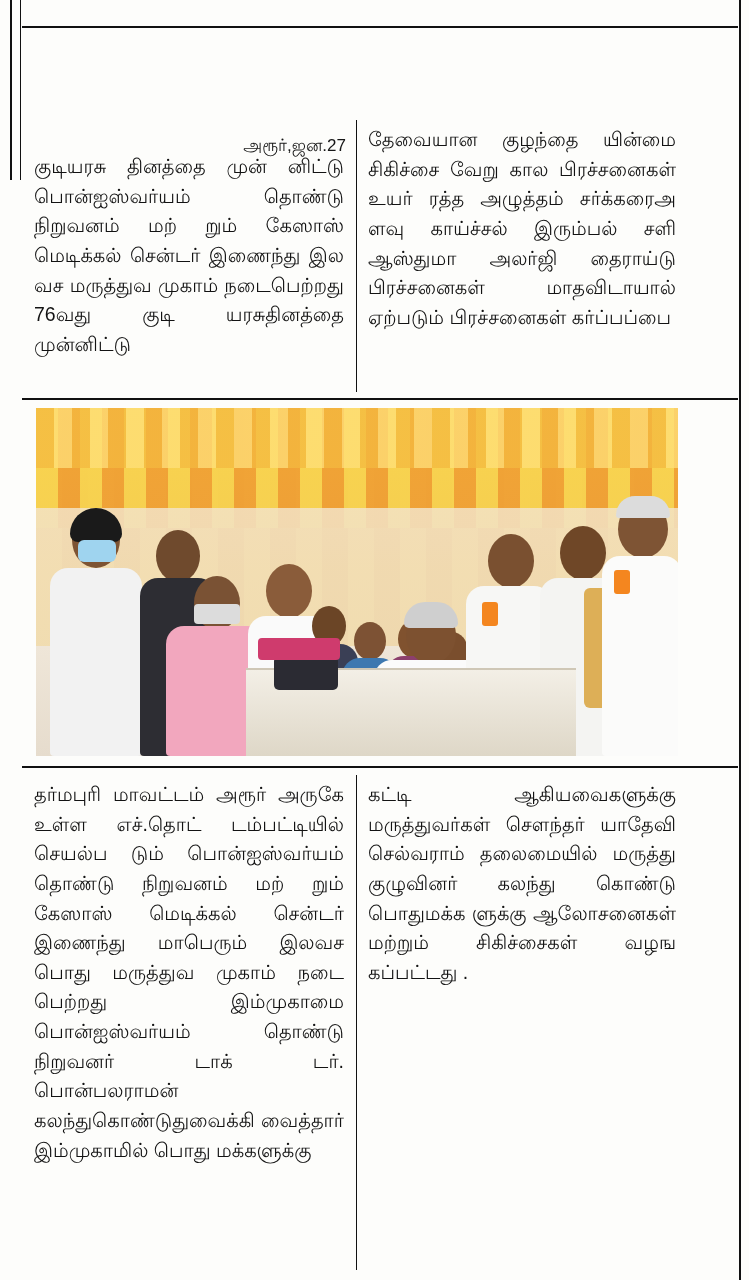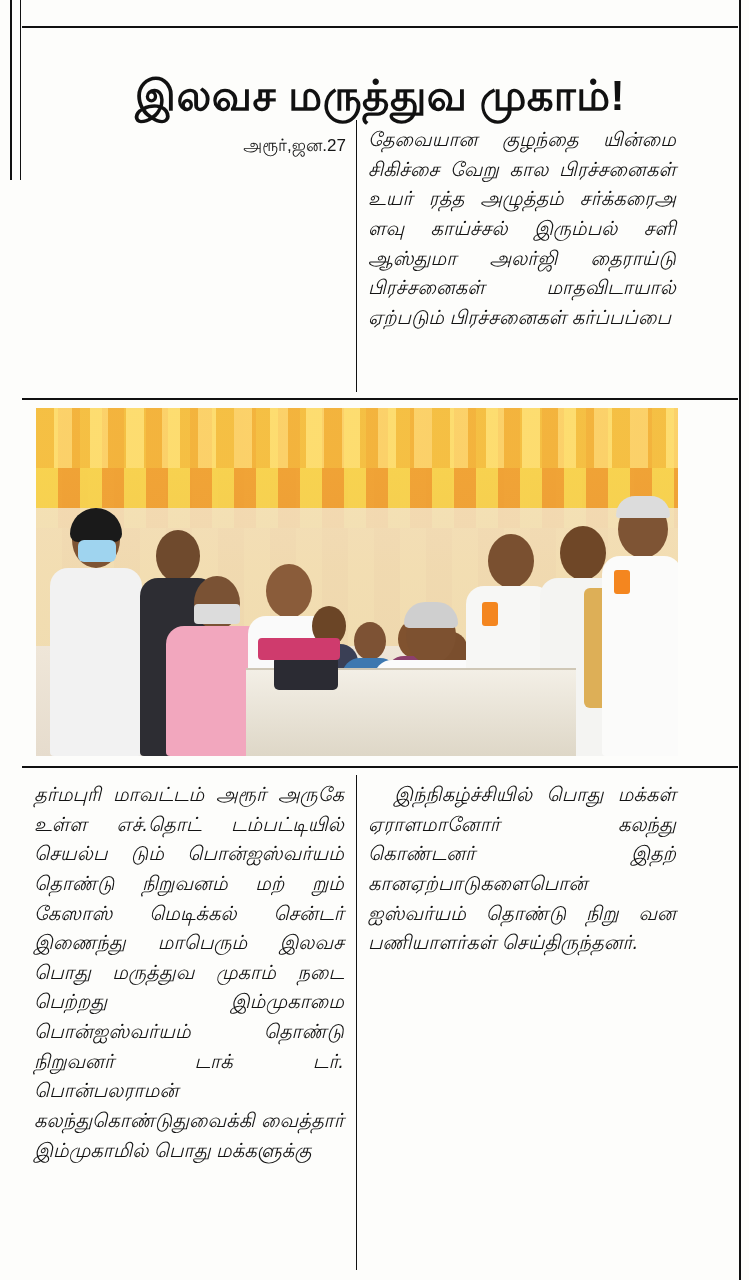--- a/index.html
+++ b/index.html
@@ -74,21 +74,20 @@
     color: #161616;
   }
 
   .col {
     position: absolute;
     font-size: 19.5px;
     line-height: 1.52;
     color: #131313;
     text-align: justify;
     text-justify: inter-word;
-    font-style: italic;
   }
   .col p { margin: 0; }
   .col-left-1 { top: 152px; left: 34px; width: 310px; }
   .col-right-1 { top: 125px; left: 368px; width: 308px; }
 
   .col-left-2 { top: 780px; left: 34px; width: 310px; }
   .col-right-2 { top: 780px; left: 368px; width: 308px; }
   .col-right-2 .indent { text-indent: 26px; }
 
   
@@ -157,24 +156,26 @@
 <div class="page">
 
   <div class="frame-left-outer"></div>
   <div class="frame-left-inner"></div>
   <div class="frame-left-gapfill"></div>
   <div class="frame-right-outer"></div>
 
 
   <div class="hr-top"></div>
 
-  <h1 class="headline">இலவச மருத்துவ முகாம்!</h1>
 
   <div class="byline">அரூர்,ஜன.27</div>
 
+  <div class="col col-left-1">
+    <p>குடியரசு தினத்தை முன் னிட்டு பொன்ஐஸ்வர்யம் தொண்டு நிறுவனம் மற் றும் கேஸாஸ் மெடிக்கல் சென்டர் இணைந்து இல வச மருத்துவ முகாம் நடைபெற்றது 76வது குடி யரசுதினத்தை முன்னிட்டு</p>
+  </div>
 
   <div class="col col-right-1">
     <p>தேவையான குழந்தை யின்மை சிகிச்சை வேறு கால பிரச்சனைகள் உயர் ரத்த அழுத்தம் சர்க்கரைஅ ளவு காய்ச்சல் இரும்பல் சளி ஆஸ்துமா அலர்ஜி தைராய்டு பிரச்சனைகள் மாதவிடாயால் ஏற்படும் பிரச்சனைகள் கர்ப்பப்பை</p>
   </div>
 
   <div class="col-divider" style="top:120px; height:272px;"></div>
 
   <div class="hr-mid"></div>
 
   <div class="photo">
@@ -258,16 +259,16 @@
 
   <div class="hr-mid2"></div>
 
   <div class="col-divider" style="top:775px; height:495px;"></div>
 
   <div class="col col-left-2">
     <p>தர்மபுரி மாவட்டம் அரூர் அருகே உள்ள எச்.தொட் டம்பட்டியில் செயல்ப டும் பொன்ஐஸ்வர்யம் தொண்டு நிறுவனம் மற் றும் கேஸாஸ் மெடிக்கல் சென்டர் இணைந்து மாபெரும் இலவச பொது மருத்துவ முகாம் நடை பெற்றது இம்முகாமை பொன்ஐஸ்வர்யம் தொண்டு நிறுவனர் டாக் டர். பொன்பலராமன் கலந்துகொண்டுதுவைக்கி வைத்தார் இம்முகாமில் பொது மக்களுக்கு</p>
   </div>
 
   <div class="col col-right-2">
-    <p class="indent">இந்நிகழ்ச்சியில் பொது மக்கள் ஏராளமானோர் கலந்து கொண்டனர் இதற் கானஏற்பாடுகளைபொன் ஐஸ்வர்யம் தொண்டு நிறு வன பணியாளர்கள் செய்திருந்தனர்.</p>
+    <p>கட்டி ஆகியவைகளுக்கு மருத்துவர்கள் சௌந்தர் யாதேவி செல்வராம் தலைமையில் மருத்து குழுவினர் கலந்து கொண்டு பொதுமக்க ளுக்கு ஆலோசனைகள் மற்றும் சிகிச்சைகள் வழங கப்பட்டது .</p>
   </div>
 
 </div>
 
 </body></html>

